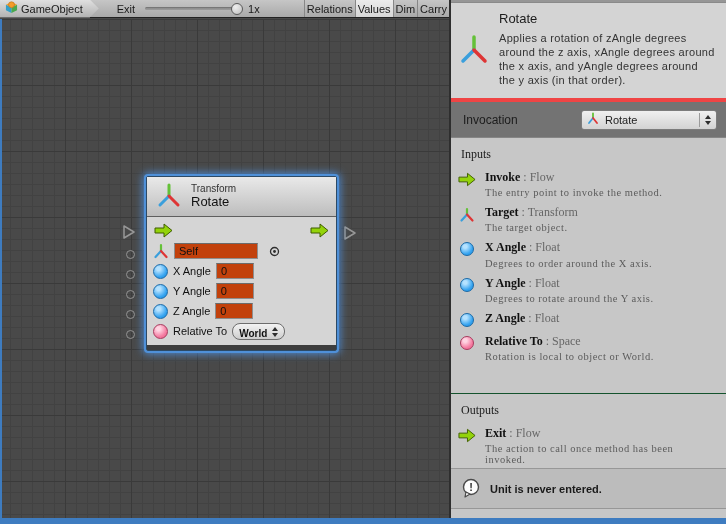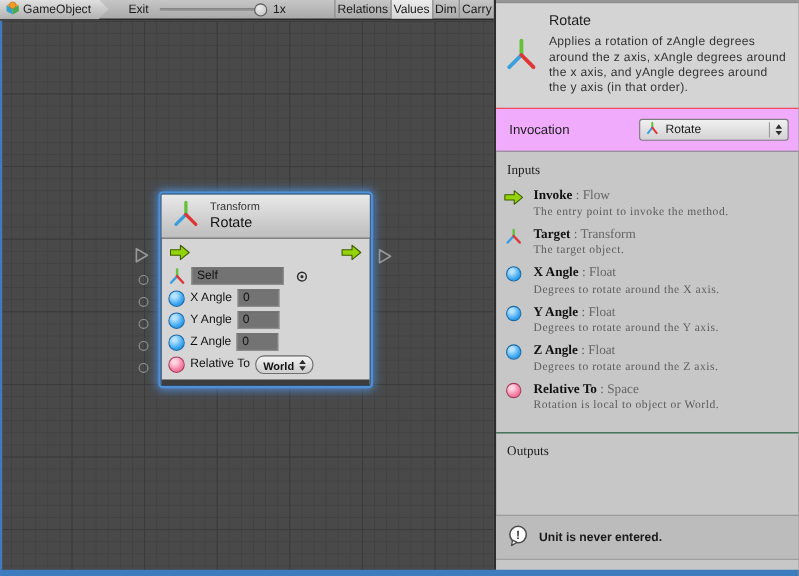--- a/index.html
+++ b/index.html
@@ -59,21 +59,21 @@
     border-bottom:1px solid #5f5f5f; display:flex; align-items:center; gap:10px;
     padding:0 8px 0 10px;
   }
   .node-header .titles{ display:flex; flex-direction:column; line-height:1.15; }
   .node-type{ font-size:10px; color:#333; }
   .node-title{ font-size:13px; color:#111; }
   .node-body{ flex:1; padding:4px 6px 2px 6px; display:flex; flex-direction:column; }
   .flow-row{ display:flex; justify-content:space-between; align-items:center; height:20px; padding:0 1px; }
   .port-row{ display:flex; align-items:center; gap:5px; height:20px; }
   .field{
-    background:#737373; border:1px solid #8e8e8e; border-top-color:#6b6b6b;
+    background:#c2410c; border:1px solid #8e8e8e; border-top-color:#6b6b6b;
     padding:1px 4px; font-size:11px; color:#111; height:16px; line-height:13px;
   }
   .field.self{ width:84px; }
   .field.num{ width:38px; }
   .pill{
     display:flex; align-items:flex-end; gap:5px; height:17px; padding:0 6px;
     background:linear-gradient(#f3f3f3,#cdcdcd); border:1px solid #6d6d6d;
     border-radius:8px; font-size:10px; font-weight:bold; color:#111;
   }
   .node-footer{ height:5px; background:#3d3d3d; }
@@ -96,21 +96,21 @@
     background:#c7c7c7; border-left:2px solid #2e2e2e;
     display:flex; flex-direction:column; color:#1c1c1c;
   }
   .sb-topstrip{ height:3px; background:#969696; border-bottom:1px solid #8a8a8a; }
   .sb-header{ height:95px; background:#d4d4d4; padding:8px 10px 0 8px;
     display:flex; gap:10px; }
   .sb-header-icon{ flex:none; margin-top:22px; }
   .sb-title{ font-size:13px; margin-bottom:5px; }
   .sb-desc{ font-size:11px; line-height:1.28; letter-spacing:.3px; color:#333; }
   .sb-invocation{
-    height:40px; background:#f0abfc; border-top:1px solid #ef4444; border-bottom:1px solid #868686;
+    height:40px; background:#737373; border-top:4px solid #ef4444; border-bottom:1px solid #868686;
     display:flex; align-items:center; justify-content:space-between; padding:0 9px 0 12px;
     font-size:12px;
   }
   .dropdown{
     width:136px; height:20px; display:flex; align-items:center; gap:6px; padding:0 5px;
     background:linear-gradient(#f0f0f0,#d3d3d3); border:1px solid #7c7c7c; border-radius:3px;
     font-size:11px;
   }
   .dropdown .dd-label{ flex:1; }
   .updown{ display:flex; flex-direction:column; align-items:center; gap:2px;
@@ -334,57 +334,67 @@
           <div class="sb-item-desc">The target object.</div>
         </div>
       </div>
 
       <div class="sb-item">
         <span class="ic">
             <span class="dot float small"></span>
           </span>
         <div>
           <div class="sb-item-title"><span>X Angle</span><span class="type">Float</span></div>
-          <div class="sb-item-desc">Degrees to rotate around the X axis.</div>
+          <div class="sb-item-desc">Degrees to order around the X axis.</div>
         </div>
       </div>
 
       <div class="sb-item">
         <span class="ic">
             <span class="dot float small"></span>
           </span>
         <div>
           <div class="sb-item-title"><span>Y Angle</span><span class="type">Float</span></div>
           <div class="sb-item-desc">Degrees to rotate around the Y axis.</div>
         </div>
       </div>
 
       <div class="sb-item">
         <span class="ic">
             <span class="dot float small"></span>
           </span>
         <div>
           <div class="sb-item-title"><span>Z Angle</span><span class="type">Float</span></div>
-          <div class="sb-item-desc">Degrees to rotate around the Z axis.</div>
         </div>
       </div>
 
       <div class="sb-item">
         <span class="ic">
             <span class="dot space small"></span>
           </span>
         <div>
           <div class="sb-item-title"><span>Relative To</span><span class="type">Space</span></div>
           <div class="sb-item-desc">Rotation is local to object or World.</div>
         </div>
       </div>
     </div>
 
     <div class="sb-section outputs">
       <div class="sb-heading">Outputs</div>
+      <div class="sb-item">
+        <span class="ic">
+          <svg width="18" height="15" viewBox="0 0 19 15">
+              <polygon points="1,5 10,5 10,1 18,7.5 10,14 10,10 1,10" fill="#93d30a" stroke="#3f5d00" stroke-width="1" stroke-linejoin="round"></polygon>
+            </svg>
+        </span>
+        <div>
+          <div class="sb-item-title"><span>Exit</span><span class="type">Flow</span></div>
+          <div class="sb-item-desc">The action to call once method has been invoked.</div>
+        </div>
+      </div>
     </div>
 
     <div class="sb-warning">
       <span>
         <svg width="20" height="20" viewBox="0 0 20 20">
           <circle cx="10" cy="9" r="7.5" fill="#fdfdfd" stroke="#4a4a4a" stroke-width="1.4"></circle>
           <polygon points="5,14 4,19 9,16" fill="#fdfdfd" stroke="#4a4a4a" stroke-width="1.2" stroke-linejoin="round"></polygon>
           <text x="10" y="13" text-anchor="middle" font-size="11" font-weight="bold" fill="#333" font-family="'Liberation Sans',sans-serif">!</text>
         </svg>
       </span>

